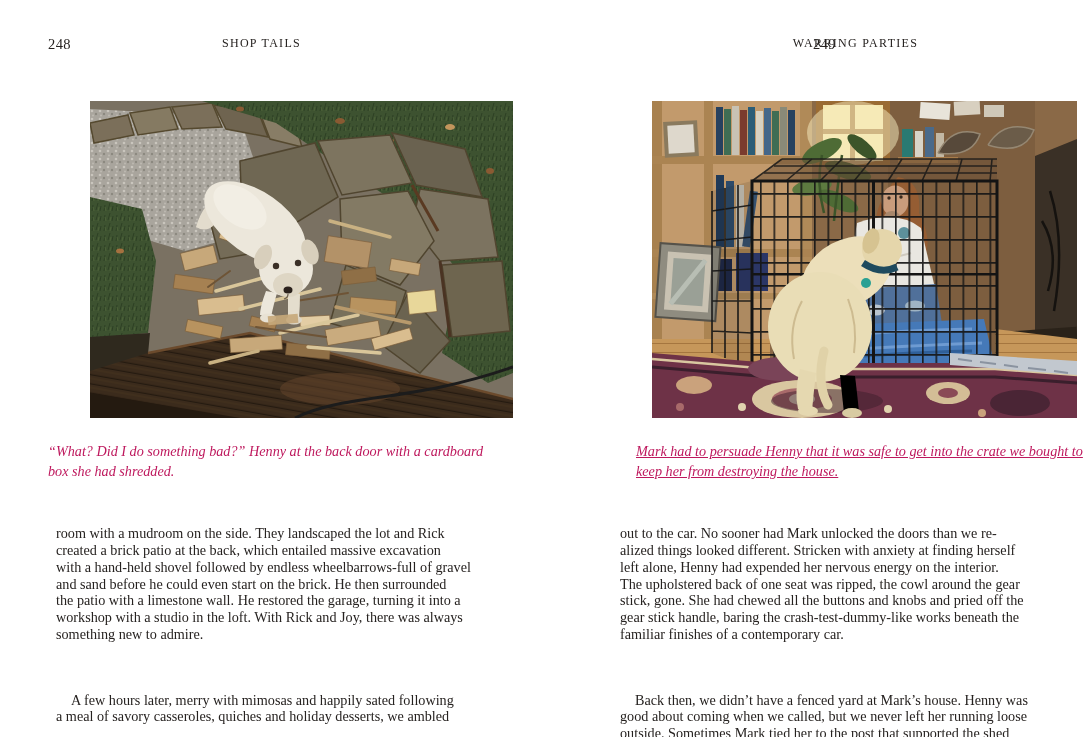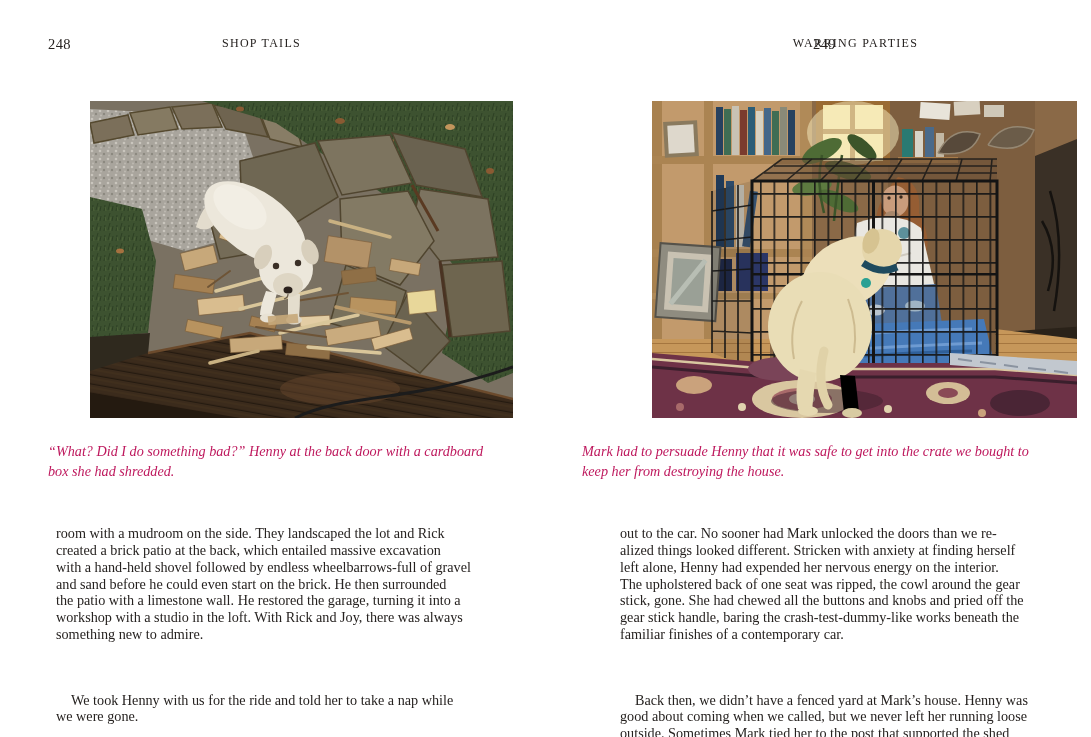--- a/index.html
+++ b/index.html
@@ -10,21 +10,21 @@
   .pn-right{left:612px;width:425px;text-align:center;}
   .running-header{position:absolute;top:36px;font-size:12px;letter-spacing:1.3px;text-align:center;}
   .rh-left{left:50px;width:423px;}
   .rh-right{left:643px;width:425px;text-align:center;}
   .photo{position:absolute;top:85px;height:317px;overflow:hidden;background:#888;}
   .photo-left{left:50px;width:423px;}
   .photo-right{left:612px;width:425px;}
   .photo svg{display:block;width:100%;height:100%;}
   .caption{position:absolute;top:417px;font-style:italic;font-size:14.2px;line-height:20px;white-space:pre;color:#be185d;margin-top:24px;}
   .cap-left{left:48px;}
-  .cap-right{left:582px;}
+  .cap-right{left:636px;text-decoration:underline;}
   .bodytext{position:absolute;top:484px;font-size:14.2px;line-height:16.7px;white-space:pre;}
   .body-left{left:48px;}
   .body-right{left:612px;}
   .bodytext p{margin:8px;white-space:pre;}
   .bodytext p.indent{text-indent:15px;}
 </style>
 </head>
 <body>
 
 <div class="spread">
@@ -164,22 +164,20 @@
 box she had shredded.</figcaption>
 
     <div class="bodytext body-left">
       <p>room with a mudroom on the side. They landscaped the lot and Rick
 created a brick patio at the back, which entailed massive excavation
 with a hand-held shovel followed by endless wheelbarrows-full of gravel
 and sand before he could even start on the brick. He then surrounded
 the patio with a limestone wall. He restored the garage, turning it into a
 workshop with a studio in the loft. With Rick and Joy, there was always
 something new to admire.</p>
-      <p class="indent">We took Henny with us for the ride and told her to take a nap while
-we were gone.</p>
       <p class="indent">A few hours later, merry with mimosas and happily sated following
 a meal of savory casseroles, quiches and holiday desserts, we ambled</p>
     </div>
   </section>
 
   <section>
     <div class="running-header rh-right">WARRING PARTIES</div>
     <div class="pagenum pn-right">249</div>
 
     <figure class="photo photo-right">

